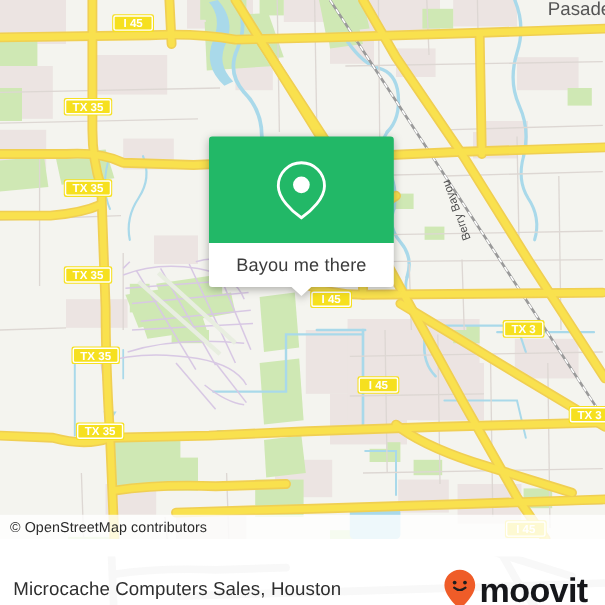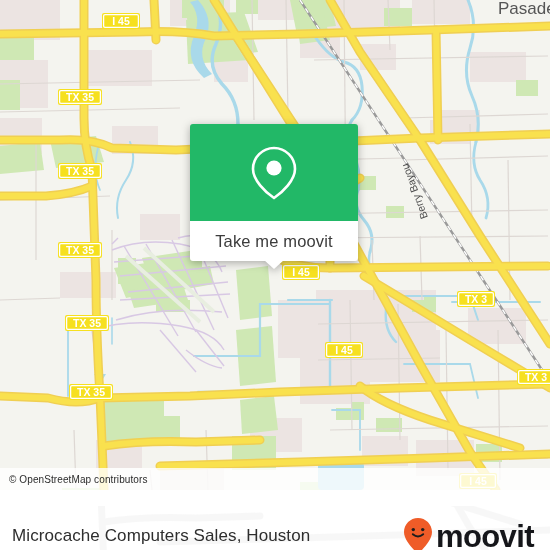--- a/index.html
+++ b/index.html
@@ -29,21 +29,21 @@
   .map-svg { position: absolute; left: 0; top: 0; }
 
   
   #attrib {
     position: absolute;
     left: 0; top: 468px;
     width: 550px; height: 22px;
     background: rgba(255,255,255,0.80);
     display: flex; align-items: center;
     padding-left: 9px;
-    font-size: 10px;
+    font-size: 13px;
     color: #2b2b2b;
     letter-spacing: .1px;
     z-index: 30;
   }
 
   
   #popup {
     position: absolute;
     left: 190px; top: 124px;
     width: 168px;
@@ -407,21 +407,21 @@
     </div>
 
     <div id="popup">
       <div id="popup-green">
         <svg width="50" height="58" viewBox="0 0 50 58">
           <path d="M25 4 C13.4 4 4 13.4 4 25 C4 36 16 48 25 54 C34 48 46 36 46 25 C46 13.4 36.6 4 25 4 Z" fill="none" stroke="#ffffff" stroke-width="2.6"></path>
           <circle cx="25" cy="24" r="7.6" fill="#ffffff"></circle>
         </svg>
       </div>
       <div id="popup-action">
-        <span>Take me moovit</span>
+        <span>Bayou me there</span>
       </div>
       <div id="popup-tail"></div>
     </div>
   </div>
 
   <div id="footer">
     <svg id="footer-bg" width="550" height="490" viewBox="0 0 550 490">
       <g fill="none" stroke="#b9b9b9" stroke-width="7" stroke-linecap="round">
         <path d="M214 0 L296 132 L352 240 L420 364 L470 452 L496 490"></path>
         <path d="M276 258 Q300 268 330 268 L548 266"></path>

